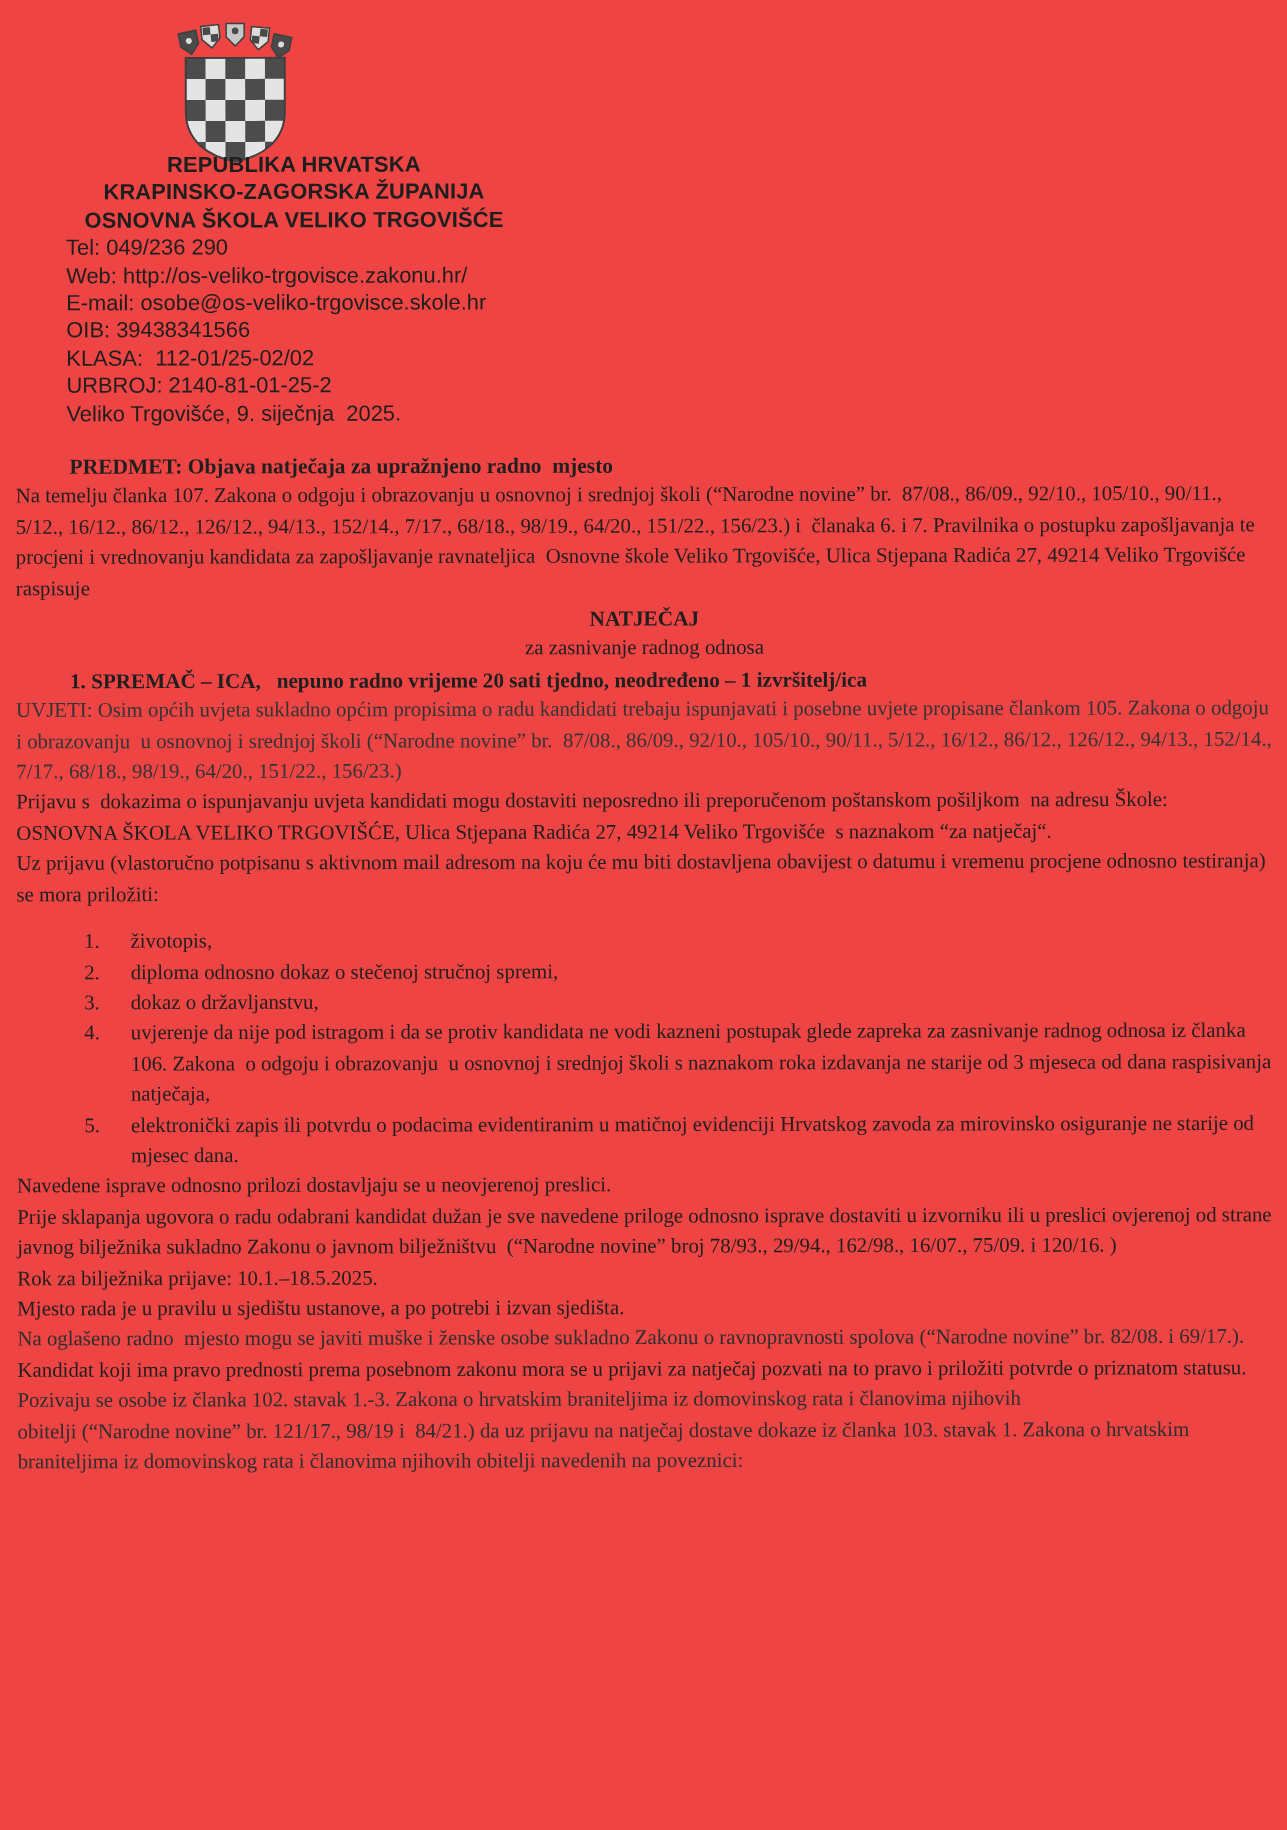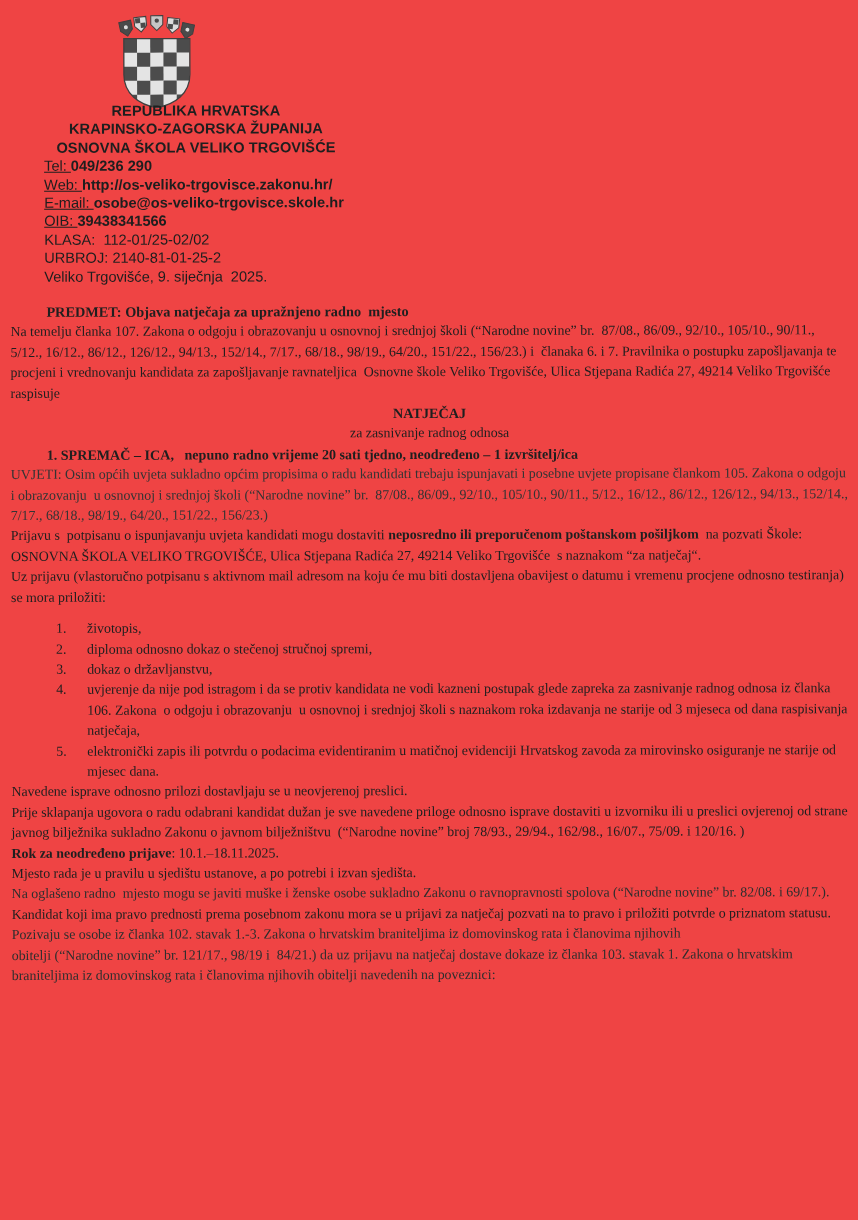--- a/index.html
+++ b/index.html
@@ -10,31 +10,31 @@
   .scan { position:absolute; inset:0; transform:rotate(-0.12deg); transform-origin:50% 50%; }
 
   
   .crest { position:absolute; left:116px; top:13px; }
   .letterhead {
     position:absolute; left:45px; top:101px; width:304px;
     font-family:"Liberation Sans", sans-serif; font-size:14.6px; line-height:18.4px; color:#1e1e1e;
   }
   .org  { font-weight:bold; text-align:center; letter-spacing:0.1px; }
   .lh-line { white-space:pre; }
-  .lh-label { font-weight:normal;text-decoration:underline; }
-  .lh-value { font-weight:bold;margin-top:44px; }
+  .lh-label { font-weight:normal; }
+  .lh-value { font-weight:normal;margin-top:44px; }
   .meta-line { white-space:pre; }
 
   
   .content {
     position:absolute; left:11px; top:301px; width:838px;
     font-family:"Liberation Serif", serif; font-size:13.9px; line-height:20.4px; color:#1f1f1f;
   }
   .content p { margin:0; white-space:pre-wrap; }
-  .b { font-weight:bold; }
+  .b { font-weight:normal; }
   .subject   { padding-left:36px; font-weight:bold; font-size:14.3px; }
   .intro     { margin-top:30px; }
   .title     { margin-top:12px; text-align:center; font-weight:bold; font-size:14.2px; }
   .subtitle  { text-align:center; }
   .position  { margin-top:13px; padding-left:36px; font-weight:bold; font-size:14.1px; }
   .conditions{ margin-top:38px; color:#343434; }
   .delivery  { margin-top:13px; }
   .address   { margin-top:11px; }
   .attach-intro { margin-top:15px; }
   .attach-list  { margin-top:11px; padding-left:45px; }
@@ -125,21 +125,21 @@
 
       <p class="intro">Na temelju članka 107. Zakona o odgoju i obrazovanju u osnovnoj i srednjoj školi (“Narodne novine” br.  87/08., 86/09., 92/10., 105/10., 90/11., 5/12., 16/12., 86/12., 126/12., 94/13., 152/14., 7/17., 68/18., 98/19., 64/20., 151/22., 156/23.) i  članaka 6. i 7. Pravilnika o postupku zapošljavanja te procjeni i vrednovanju kandidata za zapošljavanje ravnateljica  Osnovne škole Veliko Trgovišće, Ulica Stjepana Radića 27, 49214 Veliko Trgovišće raspisuje</p>
 
       <p class="title">NATJEČAJ</p>
       <p class="subtitle">za zasnivanje radnog odnosa</p>
 
       <p class="position">1. SPREMAČ – ICA,   nepuno radno vrijeme 20 sati tjedno, neodređeno – 1 izvršitelj/ica</p>
 
       <p class="conditions">UVJETI: Osim općih uvjeta sukladno općim propisima o radu kandidati trebaju ispunjavati i posebne uvjete propisane člankom 105. Zakona o odgoju i obrazovanju  u osnovnoj i srednjoj školi (“Narodne novine” br.  87/08., 86/09., 92/10., 105/10., 90/11., 5/12., 16/12., 86/12., 126/12., 94/13., 152/14., 7/17., 68/18., 98/19., 64/20., 151/22., 156/23.)</p>
 
-      <p class="delivery"><span>Prijavu s  potpisanu o ispunjavanju uvjeta kandidati mogu dostaviti </span><span class="b">neposredno ili preporučenom poštanskom pošiljkom</span><span>  na pozvati Škole:</span></p>
+      <p class="delivery"><span>Prijavu s  dokazima o ispunjavanju uvjeta kandidati mogu dostaviti </span><span class="b">neposredno ili preporučenom poštanskom pošiljkom</span><span>  na adresu Škole:</span></p>
 
       <p class="address">OSNOVNA ŠKOLA VELIKO TRGOVIŠĆE, Ulica Stjepana Radića 27, 49214 Veliko Trgovišće  s naznakom “za natječaj“.</p>
 
       <p class="attach-intro">Uz prijavu (vlastoručno potpisanu s aktivnom mail adresom na koju će mu biti dostavljena obavijest o datumu i vremenu procjene odnosno testiranja) se mora priložiti:</p>
 
       <div class="attach-list">
         <div class="attach-item">
             <span class="attach-num">1.</span>
             <span class="attach-text">životopis,</span>
           </div>
@@ -157,21 +157,21 @@
           </div>
         <div class="attach-item">
             <span class="attach-num">5.</span>
             <span class="attach-text">elektronički zapis ili potvrdu o podacima evidentiranim u matičnoj evidenciji Hrvatskog zavoda za mirovinsko osiguranje ne starije od mjesec dana.</span>
           </div>
       </div>
 
       <p class="copies">Navedene isprave odnosno prilozi dostavljaju se u neovjerenoj preslici.</p>
       <p>Prije sklapanja ugovora o radu odabrani kandidat dužan je sve navedene priloge odnosno isprave dostaviti u izvorniku ili u preslici ovjerenoj od strane javnog bilježnika sukladno Zakonu o javnom bilježništvu  (“Narodne novine” broj 78/93., 29/94., 162/98., 16/07., 75/09. i 120/16. )</p>
 
-      <p class="deadline"><span class="b">Rok za neodređeno prijave</span><span>: 10.1.–18.11.2025.</span></p>
+      <p class="deadline"><span class="b">Rok za bilježnika prijave</span><span>: 10.1.–18.5.2025.</span></p>
 
       <p class="workplace">Mjesto rada je u pravilu u sjedištu ustanove, a po potrebi i izvan sjedišta.</p>
 
       <p class="equality">Na oglašeno radno  mjesto mogu se javiti muške i ženske osobe sukladno Zakonu o ravnopravnosti spolova (“Narodne novine” br. 82/08. i 69/17.).</p>
 
       <p class="priority">Kandidat koji ima pravo prednosti prema posebnom zakonu mora se u prijavi za natječaj pozvati na to pravo i priložiti potvrde o priznatom statusu.</p>
 
       <p class="veterans">Pozivaju se osobe iz članka 102. stavak 1.-3. Zakona o hrvatskim braniteljima iz domovinskog rata i članovima njihovih
 obitelji (“Narodne novine” br. 121/17., 98/19 i  84/21.) da uz prijavu na natječaj dostave dokaze iz članka 103. stavak 1. Zakona o hrvatskim braniteljima iz domovinskog rata i članovima njihovih obitelji navedenih na poveznici:</p>
     </div>

